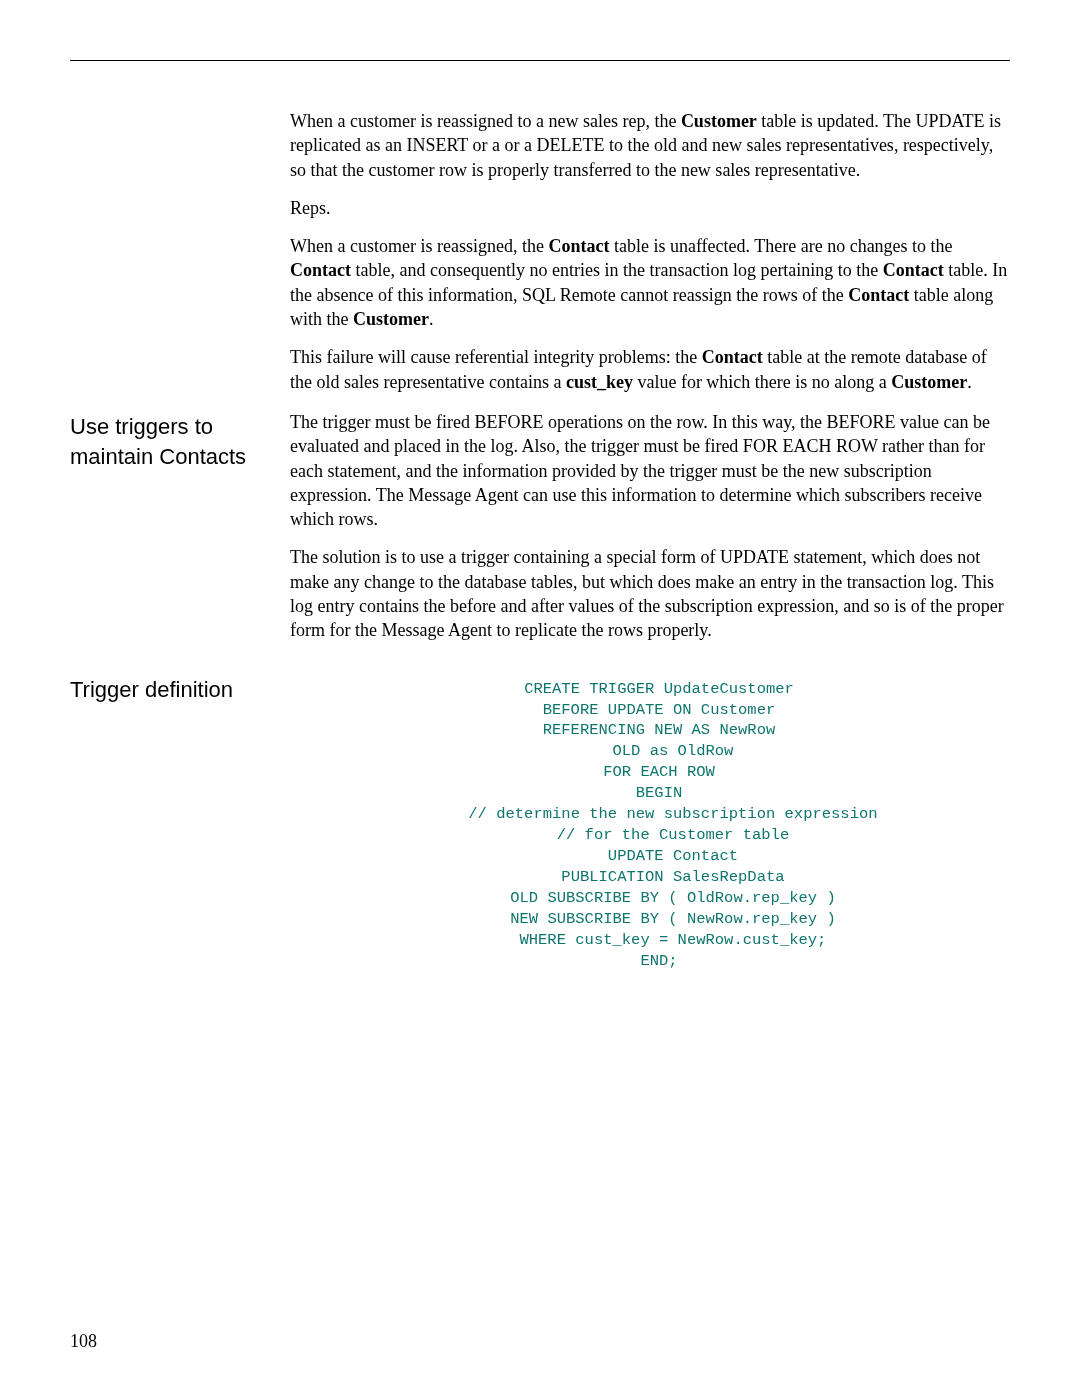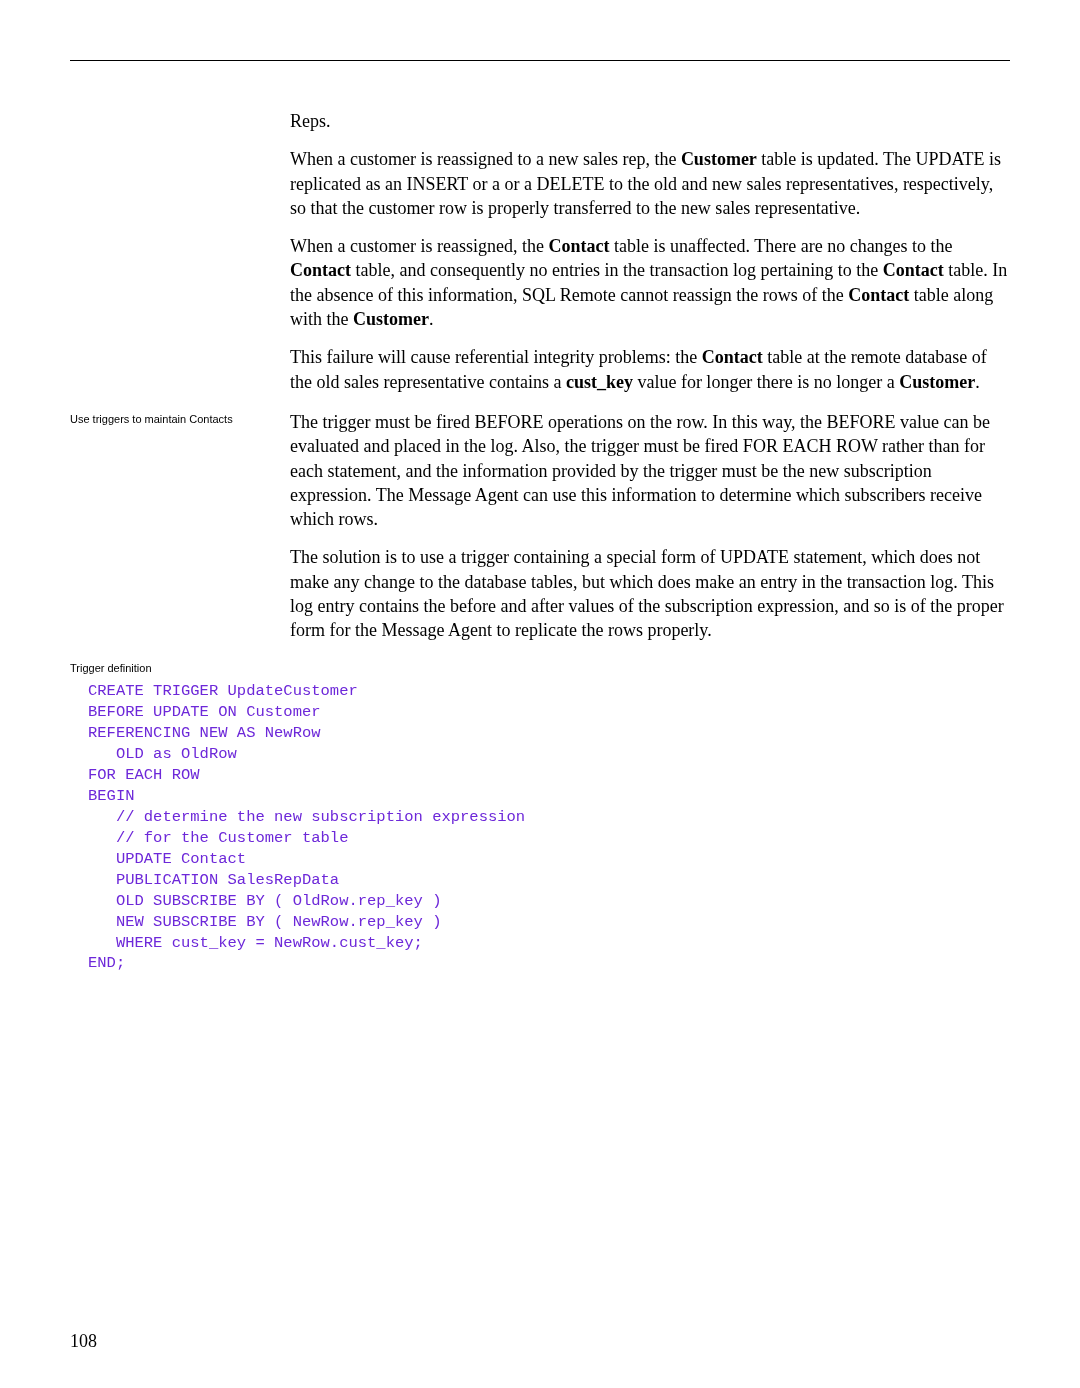--- a/index.html
+++ b/index.html
@@ -17,87 +17,88 @@
     margin-bottom: 48px;
   }
   .row {
     display: flex;
     margin-bottom: 0;
   }
   .sidebar {
     width: 220px;
     flex-shrink: 0;
     font-family: Arial, Helvetica, sans-serif;
-    font-size: 11px;
+    font-size: 22px;
     line-height: 1.35;
     padding-right: 14px;
     padding-top: 2px;
   }
   .content {
     flex: 1;
     font-size: 18px;
     line-height: 1.35;
   }
   .content p { margin-bottom: 14px; }
   .content p:last-child { margin-bottom: 0; }
   .sect { margin-bottom: 14px; }
   .code {
     font-family: 'Courier New', monospace;
-    color: #6d28d9;
+    color: #0f766e;
     font-size: 15.5px;
     line-height: 1.35;
     white-space: pre;
     margin-left: 18px;
     margin-top: 6px;
+    text-align: center;
   }
   .link { color: #166089; }
   .pageno {
     position: absolute;
     bottom: 36px;
     left: 70px;
     font-size: 18px;
   }
   .hand { font-size: 18px; }
 </style>
 </head>
 <body>
 
 <div class="rule"></div>
 
 <div class="row">
   <div class="sidebar"></div>
   <div class="content">
     <div class="sect">
-      <p>Reps.</p>
+      <p><span>When a customer is reassigned to a new sales rep, the </span><b>Customer</b><span> table is updated. The UPDATE is replicated as an INSERT or a or a DELETE to the old and new sales representatives, respectively, so that the customer row is properly transferred to the new sales representative.</span></p>
     </div>
     <div class="sect">
-      <p><span>When a customer is reassigned to a new sales rep, the </span><b>Customer</b><span> table is updated. The UPDATE is replicated as an INSERT or a or a DELETE to the old and new sales representatives, respectively, so that the customer row is properly transferred to the new sales representative.</span></p>
+      <p>Reps.</p>
     </div>
     <div class="sect">
       <p><span>When a customer is reassigned, the </span><b>Contact</b><span> table is unaffected. There are no changes to the </span><b>Contact</b><span> table, and consequently no entries in the transaction log pertaining to the </span><b>Contact</b><span> table. In the absence of this information, SQL Remote cannot reassign the rows of the </span><b>Contact</b><span> table along with the </span><b>Customer</b><span>.</span></p>
     </div>
     <div class="sect">
-      <p><span>This failure will cause referential integrity problems: the </span><b>Contact</b><span> table at the remote database of the old sales representative contains a </span><b>cust_key</b><span> value for longer there is no longer a </span><b>Customer</b><span>.</span></p>
+      <p><span>This failure will cause referential integrity problems: the </span><b>Contact</b><span> table at the remote database of the old sales representative contains a </span><b>cust_key</b><span> value for which there is no along a </span><b>Customer</b><span>.</span></p>
     </div>
   </div>
 </div>
 
 <div class="row" style="margin-top:2px;">
   <div class="sidebar">Use triggers to maintain Contacts</div>
   <div class="content">
     <div class="sect">
       <p>The trigger must be fired BEFORE operations on the row. In this way, the BEFORE value can be evaluated and placed in the log. Also, the trigger must be fired FOR EACH ROW rather than for each statement, and the information provided by the trigger must be the new subscription expression. The Message Agent can use this information to determine which subscribers receive which rows.</p>
     </div>
     <div class="sect">
       <p>The solution is to use a trigger containing a special form of UPDATE statement, which does not make any change to the database tables, but which does make an entry in the transaction log. This log entry contains the before and after values of the subscription expression, and so is of the proper form for the Message Agent to replicate the rows properly.</p>
     </div>
   </div>
 </div>
 
-<div class="row" style="margin-top:2px;flex-direction:column;">
+<div class="row" style="margin-top:16px;">
   <div class="sidebar">Trigger definition</div>
   <div class="content">
     <div class="code">CREATE TRIGGER UpdateCustomer
 BEFORE UPDATE ON Customer
 REFERENCING NEW AS NewRow
    OLD as OldRow
 FOR EACH ROW
 BEGIN
    // determine the new subscription expression
    // for the Customer table

